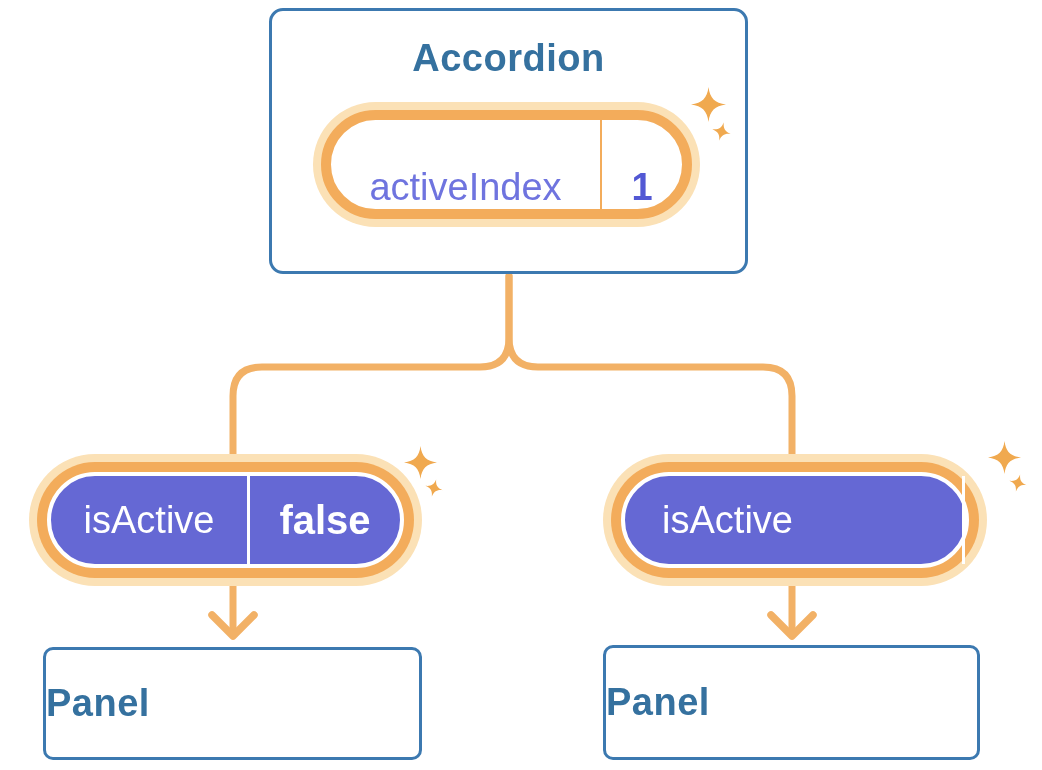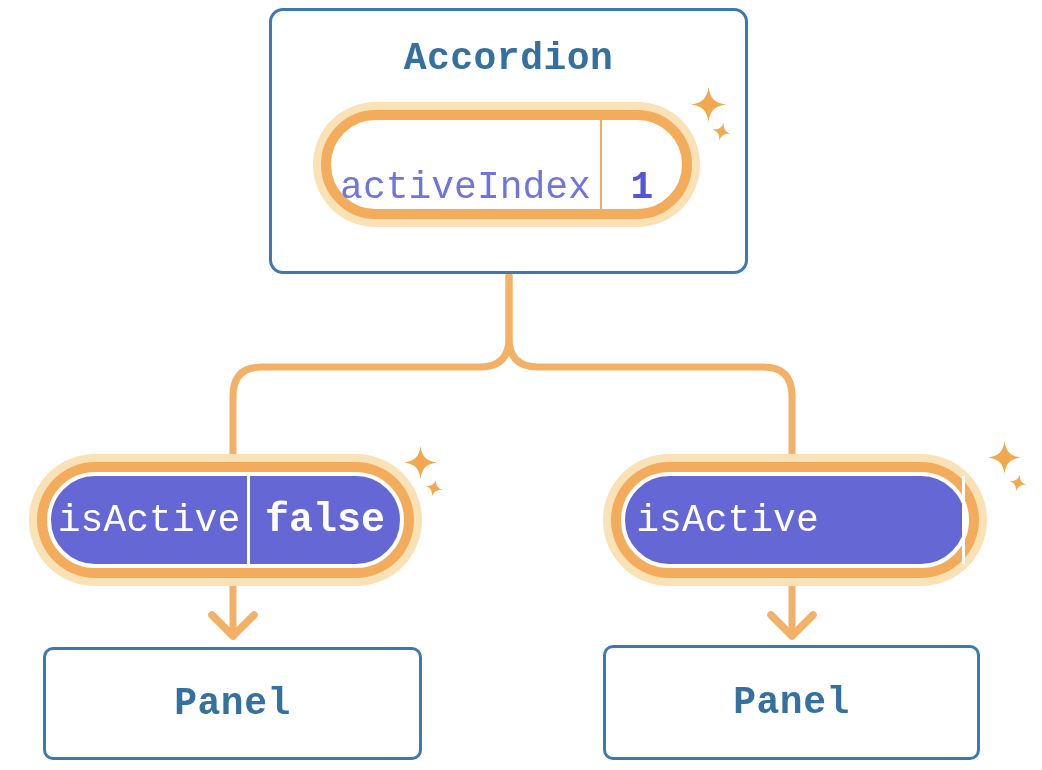--- a/index.html
+++ b/index.html
@@ -10,21 +10,21 @@
     --orange-line:#F2B166;
     --orange-deep:#F0A94F;
     --purple:#6568D4;
     --purple-text:#6F74DF;
     --purple-value:#5258D4;
     --canvas-bg:#FFFFFF;
   }
   html,body{margin:0;padding:0;background:var(--canvas-bg);}
   .canvas{
     position:relative;width:1042px;height:770px;background:var(--canvas-bg);
-    overflow:hidden;font-family:Liberation Mono, monospace;
+    overflow:hidden;font-family:Liberation Sans, sans-serif;
   }
   .connector-svg{position:absolute;left:0;top:0;width:1042px;height:770px;z-index:1;}
   .connector{stroke:var(--orange-line);stroke-width:7;fill:none;stroke-linecap:round;stroke-linejoin:round;}
   .arrowhead{stroke:var(--orange-line);stroke-width:7.5;fill:none;stroke-linecap:round;stroke-linejoin:round;}
 
   .node-box{
     position:absolute;box-sizing:border-box;background:#fff;
     border:3px solid var(--blue-border);z-index:2;
   }
   .accordion-box{left:269px;top:8px;width:479px;height:266px;border-radius:14px;}
@@ -53,21 +53,21 @@
   .prop-pill .cell{display:flex;align-items:center;justify-content:center;}
   .prop-pill-left{left:47px;top:472px;width:357px;}
   .prop-pill-right{left:621px;top:472px;width:348px;}
   .prop-name{font-size:38px;}
   .prop-pill-left .prop-name{width:196px;}
   .prop-pill-right .prop-name{width:205px;}
   .prop-divider{width:3px;background:#fff;}
   .prop-value{flex:1;font-size:40px;font-weight:700;}
 
   .panel-box{
-    border-radius:10px;display:flex;align-items:center;justify-content:center;
+    border-radius:10px;display:flex;align-items:center;
     font-size:38px;font-weight:600;color:var(--blue-text);letter-spacing:.5px;
   }
   .panel-left{left:43px;top:647px;width:379px;height:113px;}
   .panel-right{left:603px;top:645px;width:377px;height:115px;}
 
   .sparkle{position:absolute;z-index:3;color:var(--orange-deep);}
   .sparkle svg{display:block;width:100%;height:100%;}
   .sparkle-small{transform:rotate(14deg);}
 </style>
 </head>

